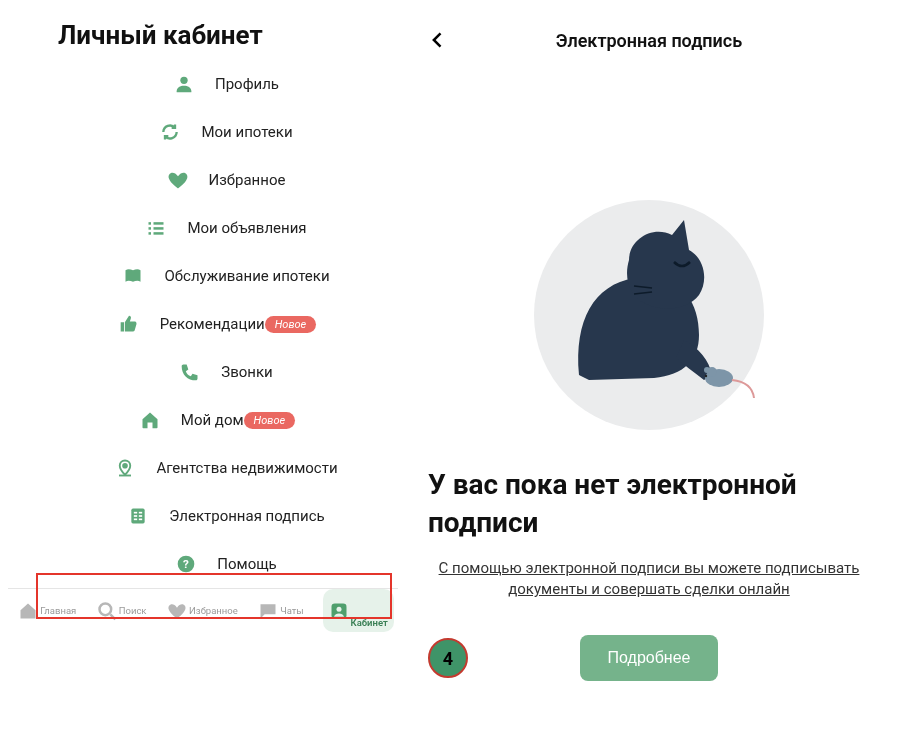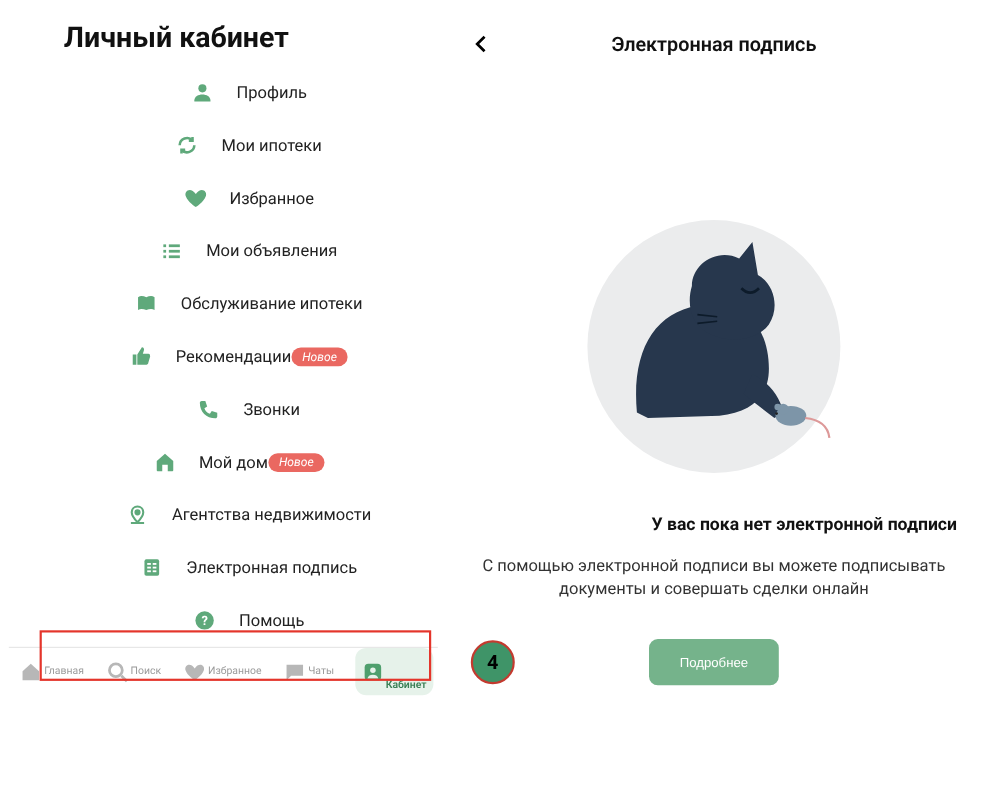--- a/index.html
+++ b/index.html
@@ -146,45 +146,46 @@
     justify-content:center;
   }
   .circle-bg {
     width: 230px;
     height: 230px;
     border-radius: 50%;
     background: #ebeced;
     position: relative;
   }
   .empty-heading {
-    font-size: 16px;
+    font-size: 28px;
     font-weight: 700;
-    text-align: right;
+    text-align: left;
     color: #111;
     margin-top: 36px;
     line-height: 1.35;
   }
   .empty-desc {
     font-size: 15px;
     color: #333;
     text-align: center;
     margin-top: 16px;
     line-height: 1.45;
+    text-decoration: underline;
   }
   .cta-row {
     display:flex;
     align-items:center;
     justify-content:center;
     margin-top: 34px;
     position:relative;
   }
   .cta-btn {
     background: #75b38b;
     color: #fff;
-    font-size: 12px;
+    font-size: 16px;
     border: none;
     border-radius: 8px;
     padding: 14px 28px;
     cursor: pointer;
   }
   .step-badge {
     position:absolute;
     left: 0px;
     width: 40px;
     height: 40px;

